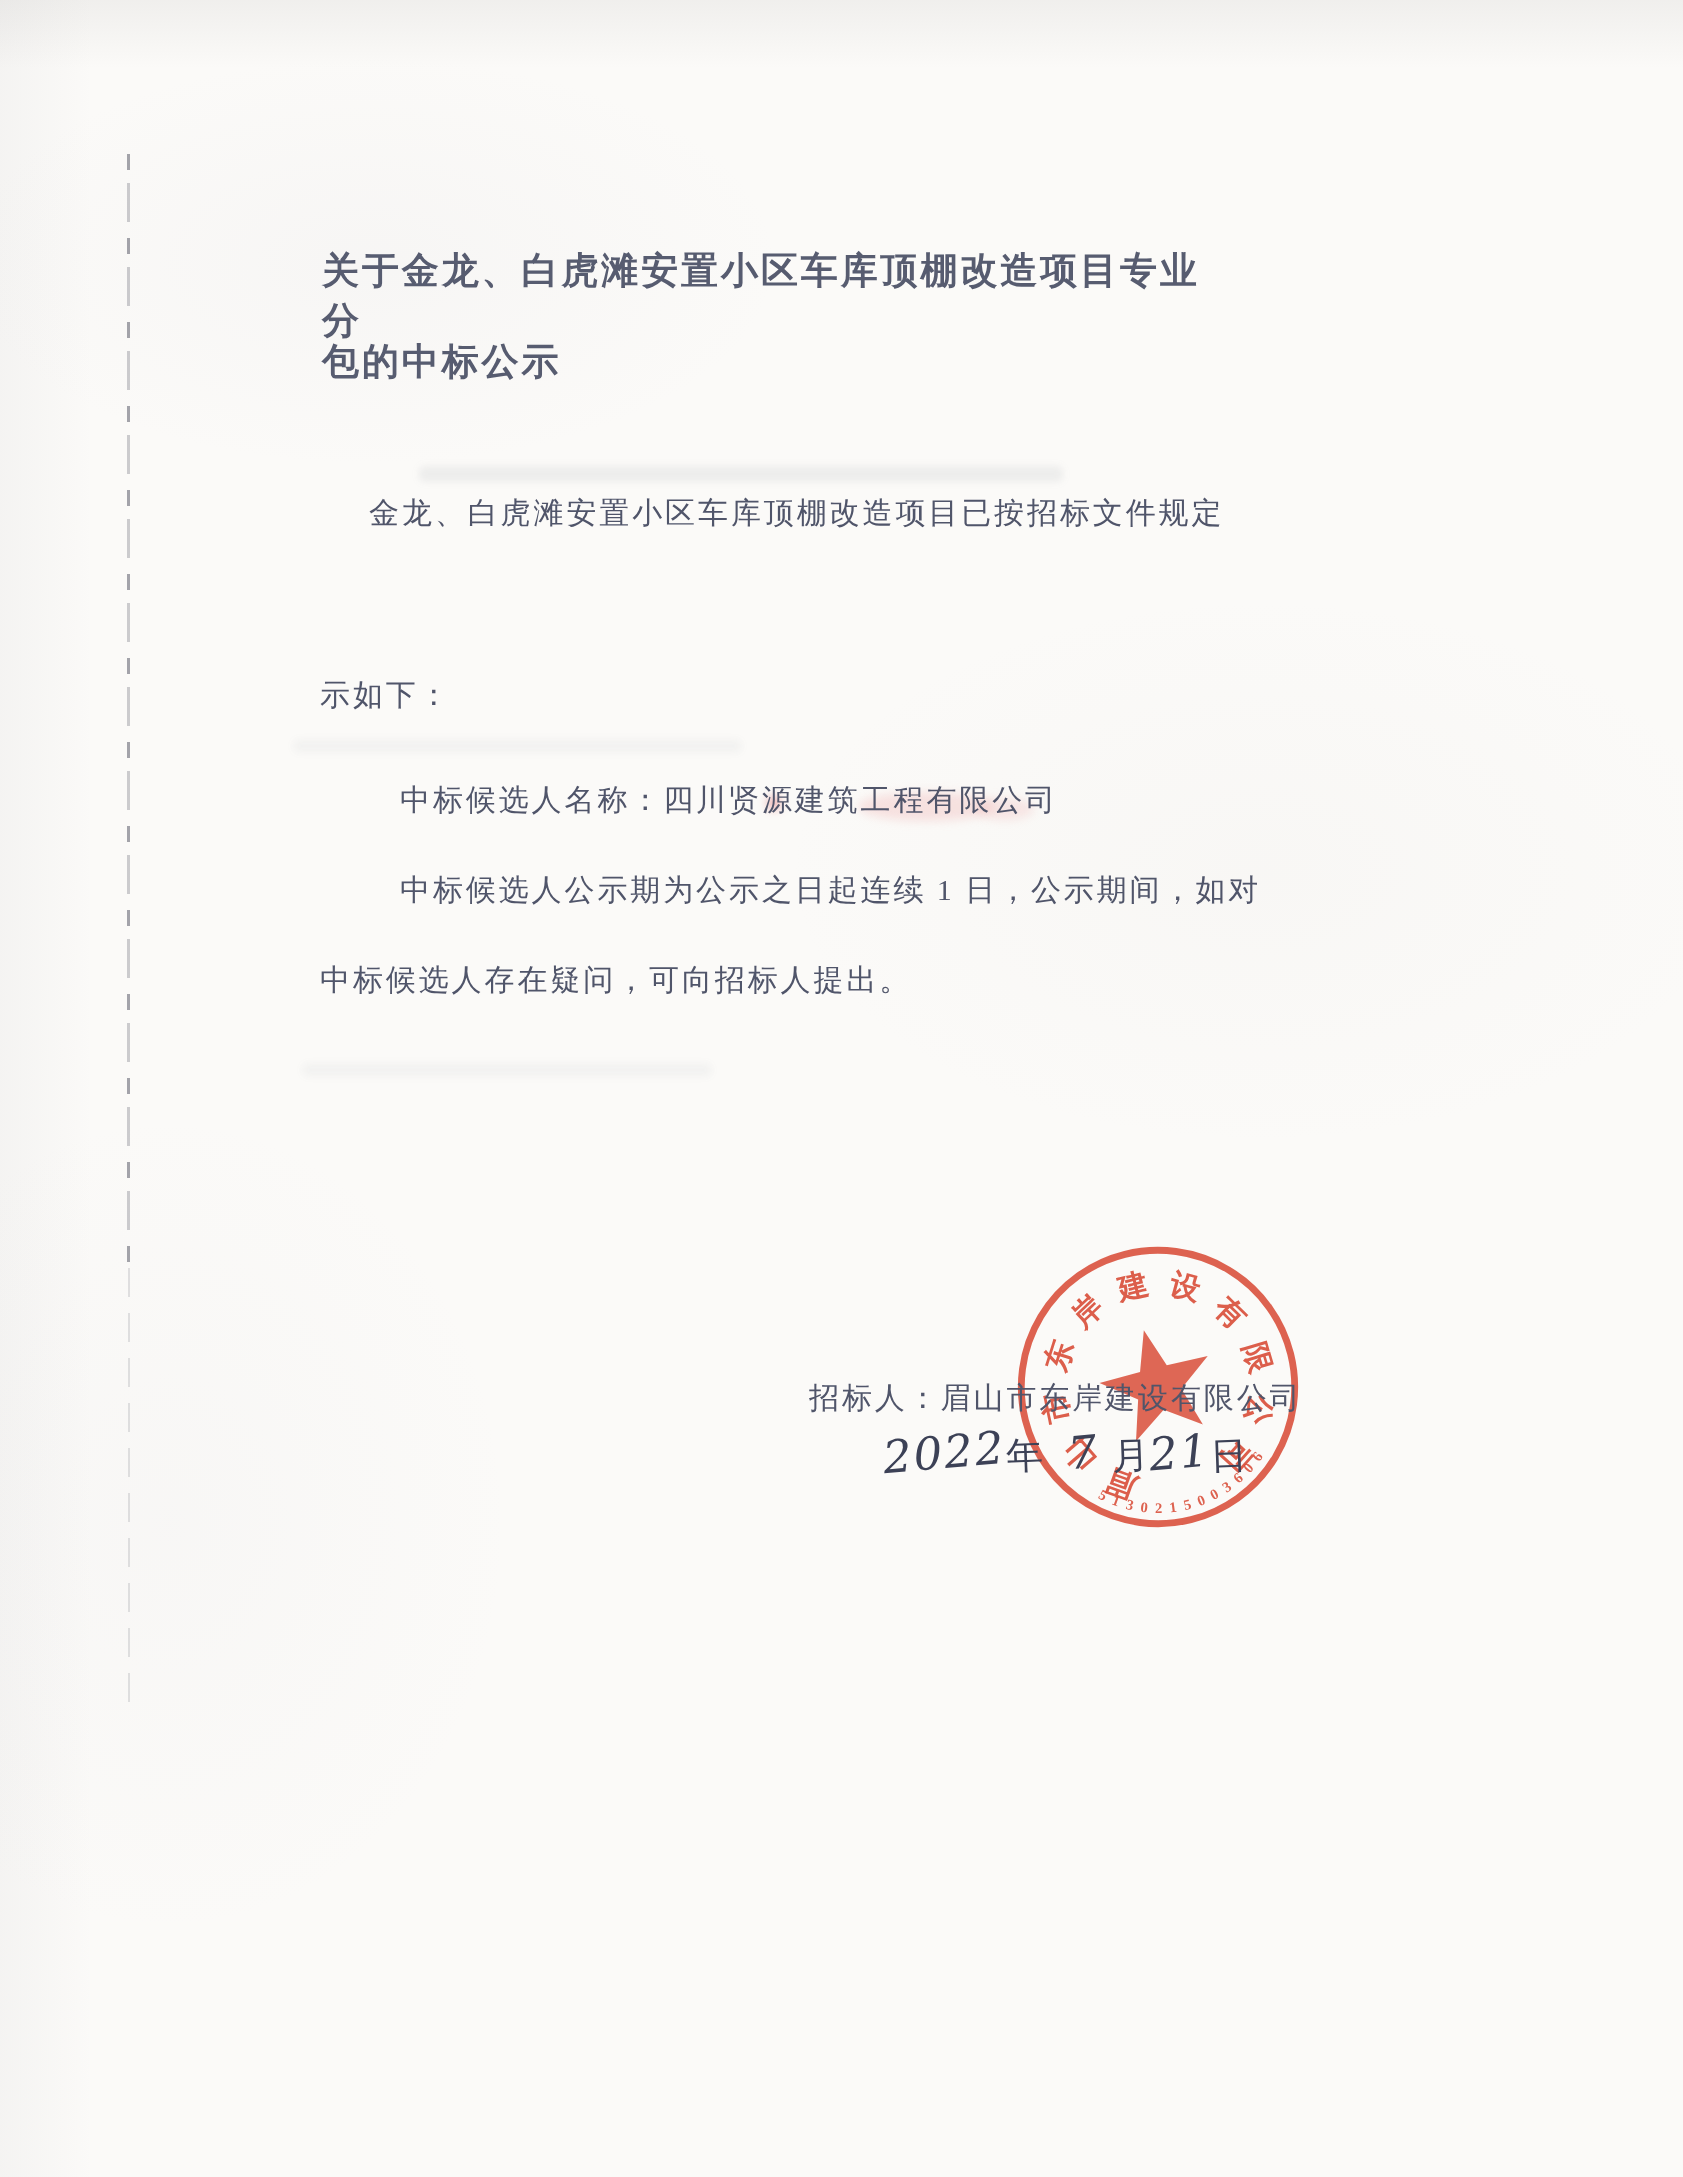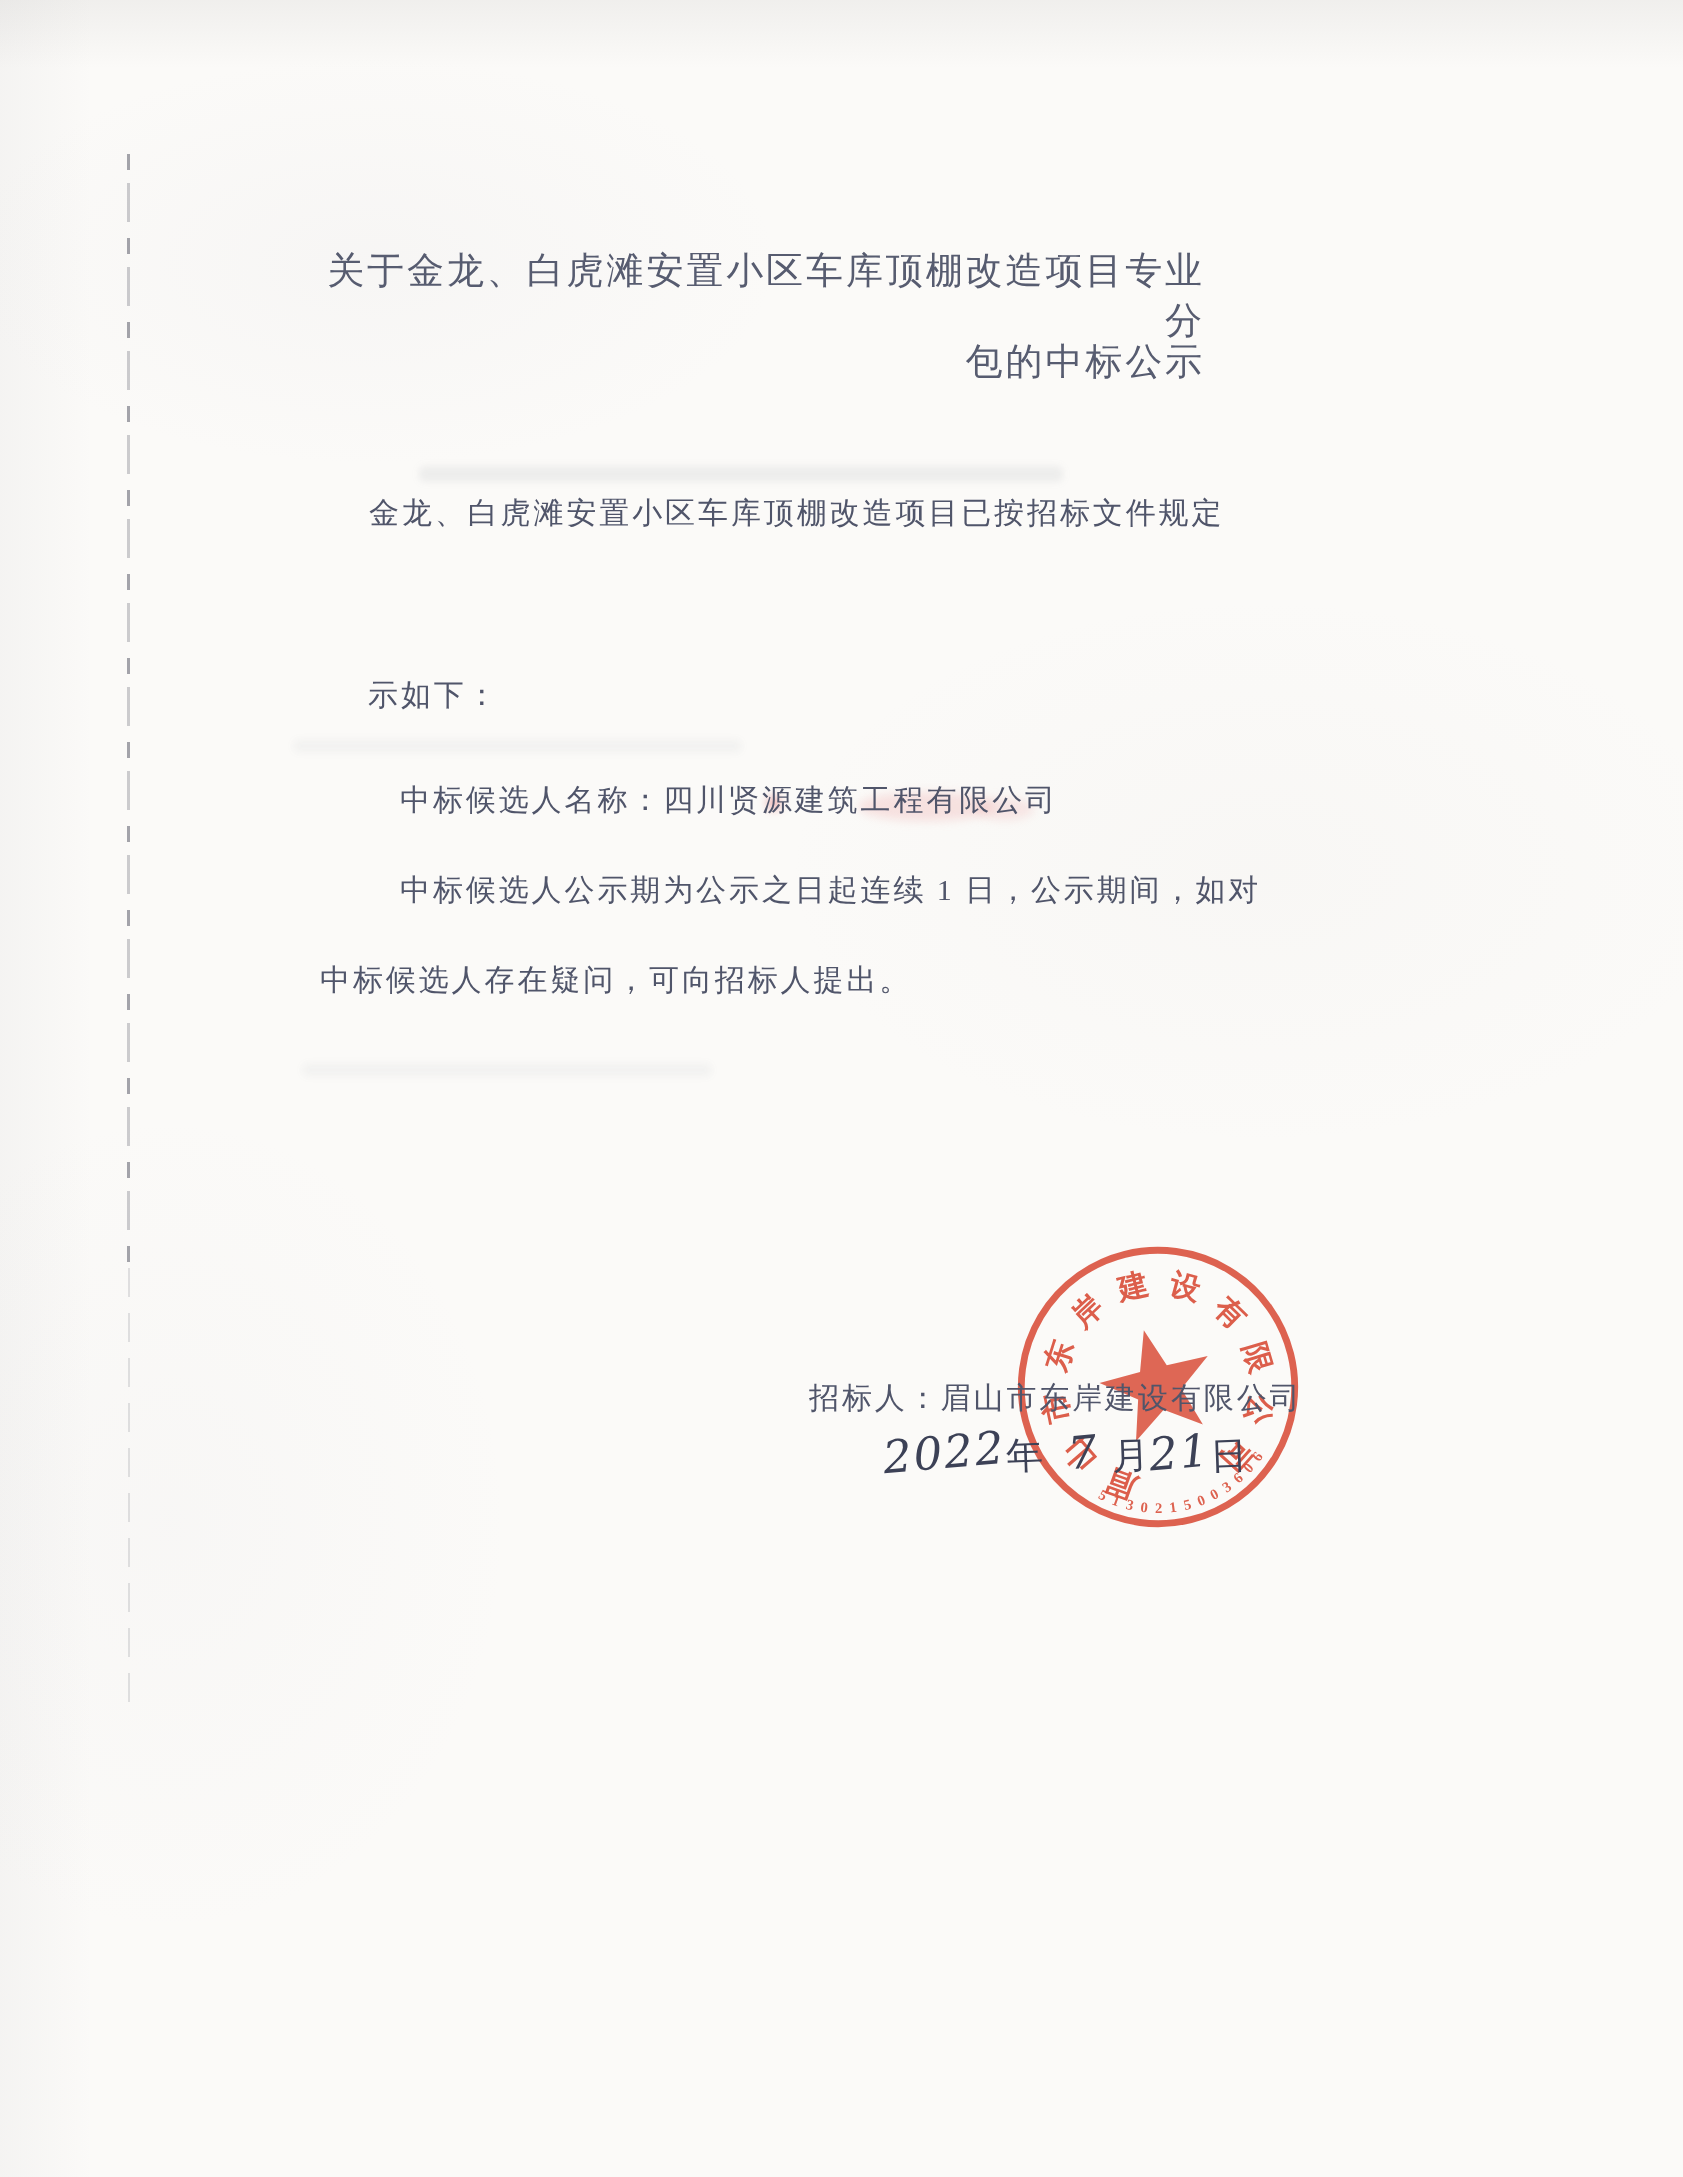--- a/index.html
+++ b/index.html
@@ -28,22 +28,22 @@
     opacity:.75;filter:blur(0.4px);
   }
   .edge-line2{
     position:absolute;left:128px;top:1268px;width:2px;height:449px;
     background:repeating-linear-gradient(to bottom,
       rgba(38,40,58,0.25) 0 29px, rgba(38,40,58,0.0) 29px 45px);
     opacity:.5;filter:blur(0.5px);
   }
   .line{position:absolute;white-space:nowrap;color:#4f5468;}
   .title{
-    position:absolute;left:322px;width:883px;text-align:right;
-    font-size:37px;color:#575c70;letter-spacing:2.9px;
+    position:absolute;left:322px;width:883px;text-align:left;
+    font-size:37px;color:#575c70;letter-spacing:2.9px;font-weight:bold;
   }
   .body-text{font-size:30px;letter-spacing:2.9px;color:#50556a;}
   .phone-num{letter-spacing:1px;}
   .ghost{position:absolute;background:rgba(120,124,140,0.10);filter:blur(3.9px);border-radius:5.9px;}
   .smudge{position:absolute;border-radius:50%;filter:blur(4.9px);}
   .sm1{left:767px;top:796px;width:13.7px;height:13.7px;background:rgba(225,90,90,0.45);}
   .sm2{left:858px;top:792px;width:137px;height:29px;background:rgba(240,170,170,0.30);}
   .sm3{left:975px;top:798px;width:59px;height:21.5px;background:rgba(242,180,180,0.28);}
   .stamp-wrap{
     position:absolute;left:992px;top:1221px;width:332px;height:332px;
@@ -74,21 +74,21 @@
   <div class="ghost" style="left:293px;top:739px;width:449px;height:13.7px;opacity:.6;"></div>
   <div class="ghost" style="left:302px;top:1063px;width:410px;height:13.7px;opacity:.6;"></div>
   <div class="smudge sm1"></div>
   <div class="smudge sm2"></div>
   <div class="smudge sm3"></div>
 
   <div class="title" style="top:246px;">关于金龙、白虎滩安置小区车库顶棚改造项目专业分</div>
   <div class="title" style="top:337px;">包的中标公示</div>
 
   <div class="line body-text" style="left:369px;top:493px;">金龙、白虎滩安置小区车库顶棚改造项目已按招标文件规定</div>
-  <div class="line body-text" style="left:320px;top:675px;margin-left:48px;">示如下：</div>
+  <div class="line body-text" style="left:320px;top:675px;">示如下：</div>
 
   <div class="line body-text" style="left:400px;top:780px;">中标候选人名称：四川贤源建筑工程有限公司</div>
 
   <div class="line body-text" style="left:400px;top:870px;">中标候选人公示期为公示之日起连续 1 日，公示期间，如对</div>
   <div class="line body-text" style="left:320px;top:960px;">中标候选人存在疑问，可向招标人提出。</div>
 
 
   <div class="line body-text" style="left:809px;top:1342px;z-index:2;margin-top:36px;">招标人：眉山市东岸建设有限公司</div>
 
   <div class="stamp-wrap">

